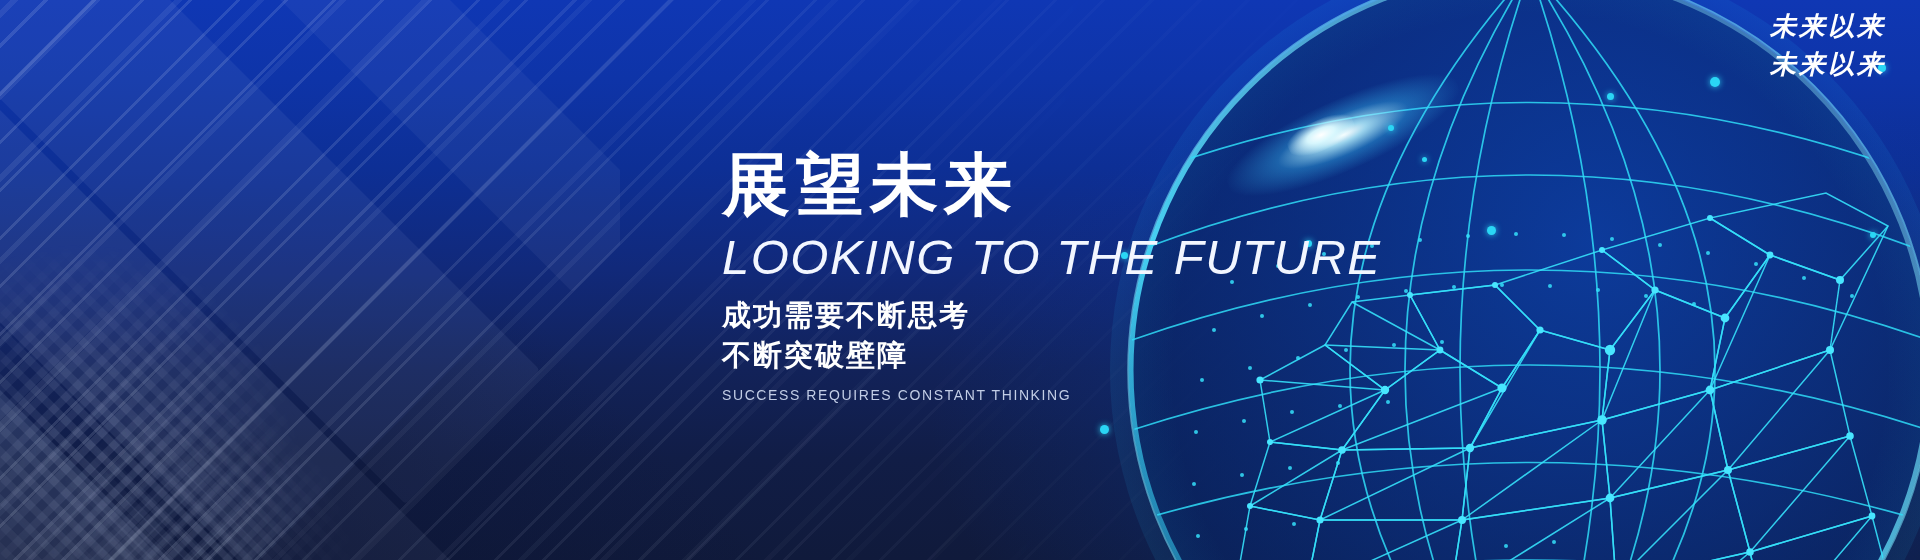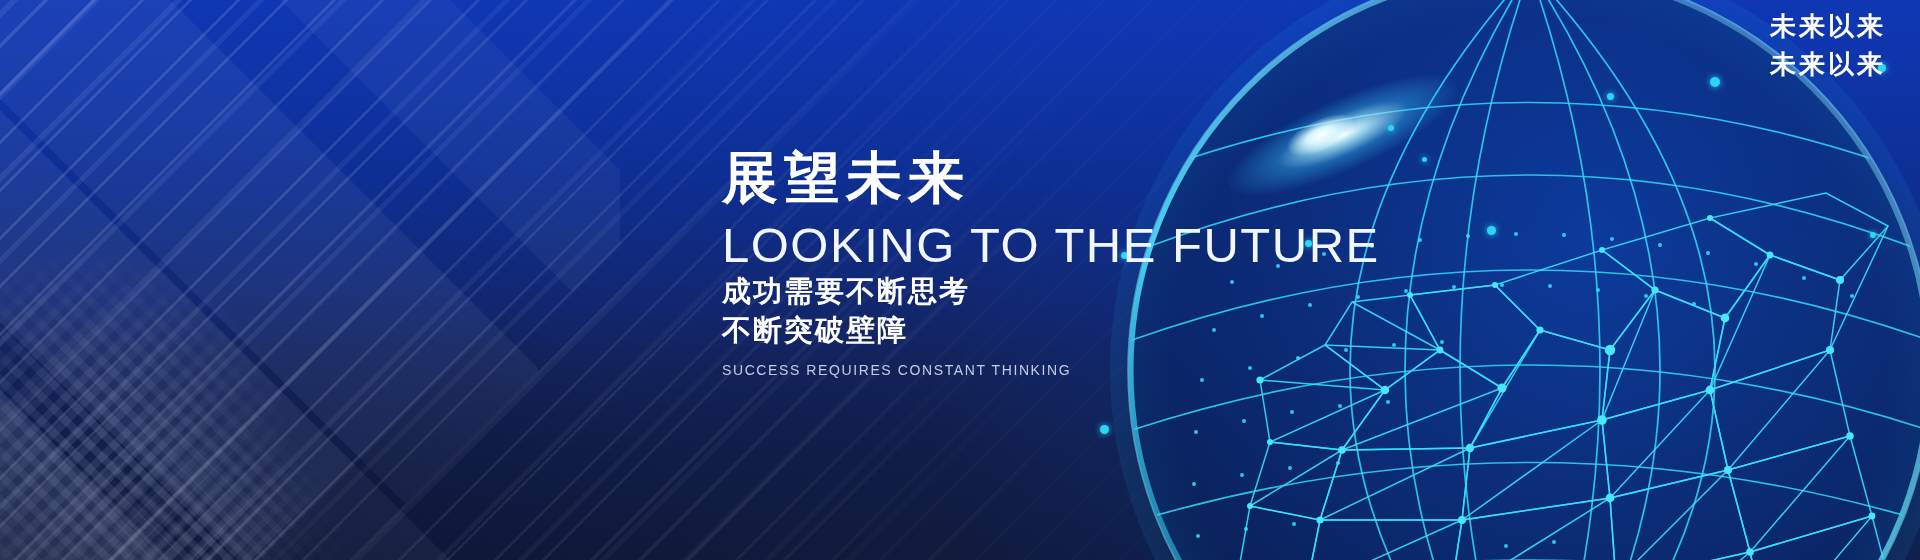--- a/index.html
+++ b/index.html
@@ -116,39 +116,39 @@
     background:radial-gradient(ellipse at 50% 50%, #ffffff 0%, rgba(220,250,255,0.95) 30%, rgba(90,215,255,0) 75%);
   }
 
   
   .sparkle{ position:absolute; border-radius:50%; background:#2ad6f5; box-shadow:0 0 6px rgba(45,220,250,.9); }
 
   
   .copy{ position:absolute; left:722px; top:150px; width:700px; }
 
   .title-cn{
-    font-size:56px;
+    font-size:68px;
     font-weight:bold;
     letter-spacing:6px;
     color:#ffffff;
     line-height:1.02;
     white-space:nowrap;
-    font-family:Liberation Serif, serif;
   }
   .title-en{
     margin-top:14px;
     font-size:49px;
     font-weight:300;
     letter-spacing:1.5px;
     color:#f2f6ff;
     line-height:1.0;
     white-space:nowrap;
+    font-style:italic;
   }
   .sub-cn{
-    margin-top:2px;
+    margin-top:14px;
     font-size:29px;
     font-weight:bold;
     letter-spacing:2px;
     color:#ffffff;
     line-height:1.35;
   }
   .sub-en{
     margin-top:10px;
     font-size:14px;
     font-weight:400;
@@ -159,20 +159,21 @@
 
   .corner-tag{
     position:absolute;
     right:34px; top:8px;
     text-align:right;
     font-size:26px;
     font-weight:bold;
     letter-spacing:3px;
     line-height:1.45;
     color:#ffffff;
+    font-style:italic;
   }
 </style>
 </head>
 <body>
 
 <div class="banner">
 
   <div class="geo-layer">
     <div class="geo-clip">
       <div class="slab s3"></div>

